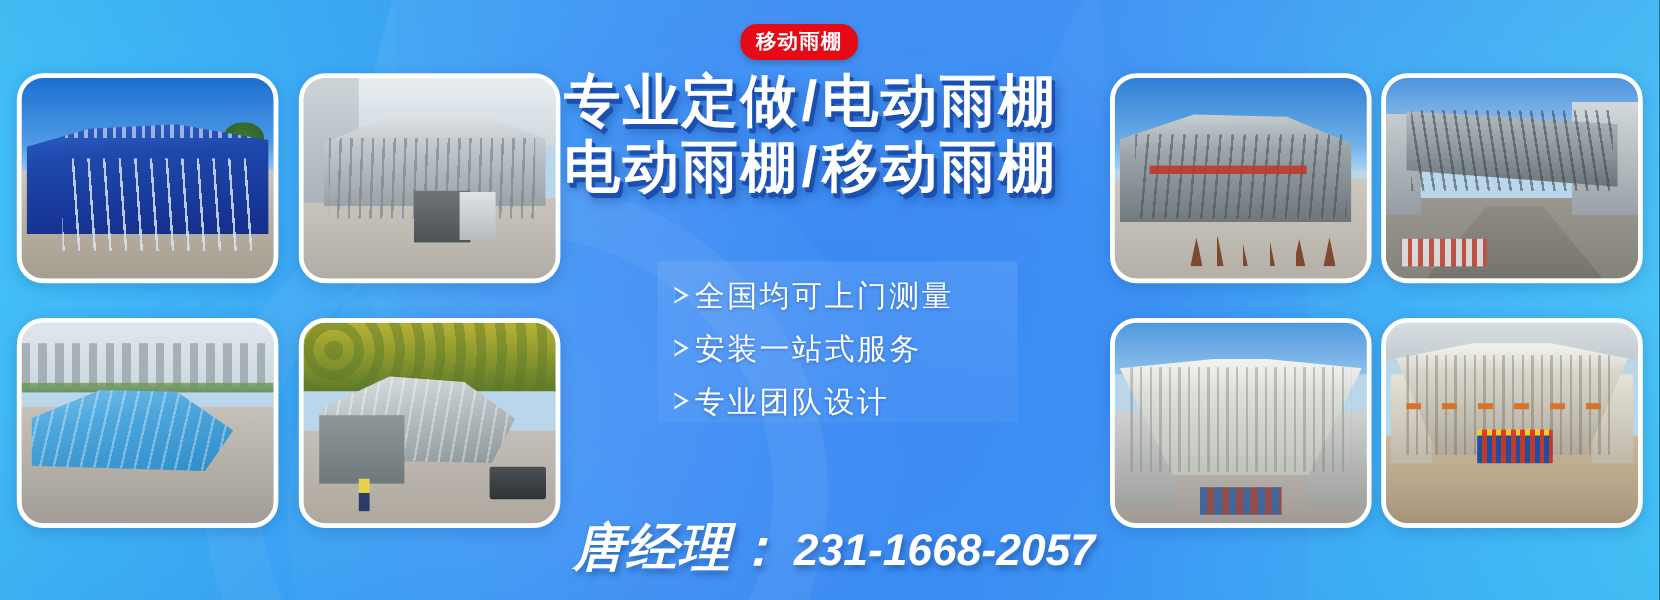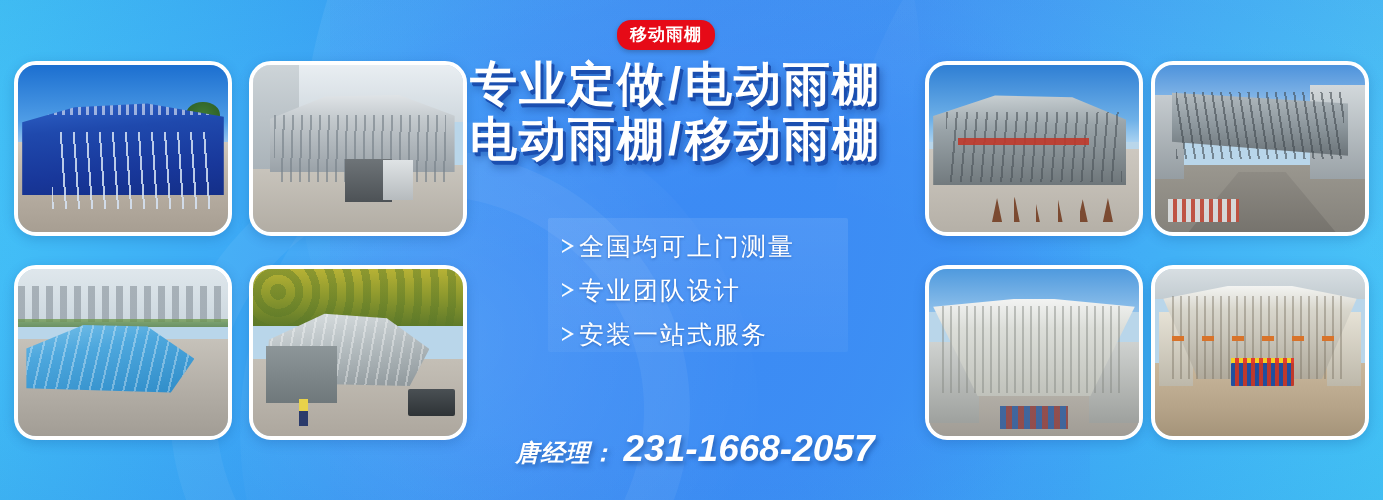--- a/index.html
+++ b/index.html
@@ -354,21 +354,21 @@
   }
 
   .contact {
     position: absolute;
     left: 0; top: 428px; width: 450px;
     text-align: center;
     white-space: nowrap;
   }
   .contact .who {
     color: #ffffff;
-    font-size: 24px;
+    font-size: 43px;
     font-weight: bold;
     font-style: italic;
     letter-spacing: 1px;
     text-shadow: 2px 3px 5px rgba(14,56,130,.5);
   }
   .contact .tel {
     color: #ffffff;
     font-size: 37px;
     font-weight: bold;
     font-style: italic;
@@ -493,25 +493,25 @@
     </div>
 
     <div class="feature-panel"></div>
     <ul class="feature-list">
       <li>
         <span class="tri-hollow"></span>
         <span>全国均可上门测量</span>
       </li>
       <li>
         <span class="tri-hollow"></span>
-        <span>专业团队设计</span>
+        <span>安装一站式服务</span>
       </li>
       <li>
         <span class="tri-hollow"></span>
-        <span>安装一站式服务</span>
+        <span>专业团队设计</span>
       </li>
     </ul>
 
 
     <div class="contact">
       <span class="who">唐经理：</span><span class="tel">231-1668-2057</span>
     </div>
 
   </div>
 </div>

